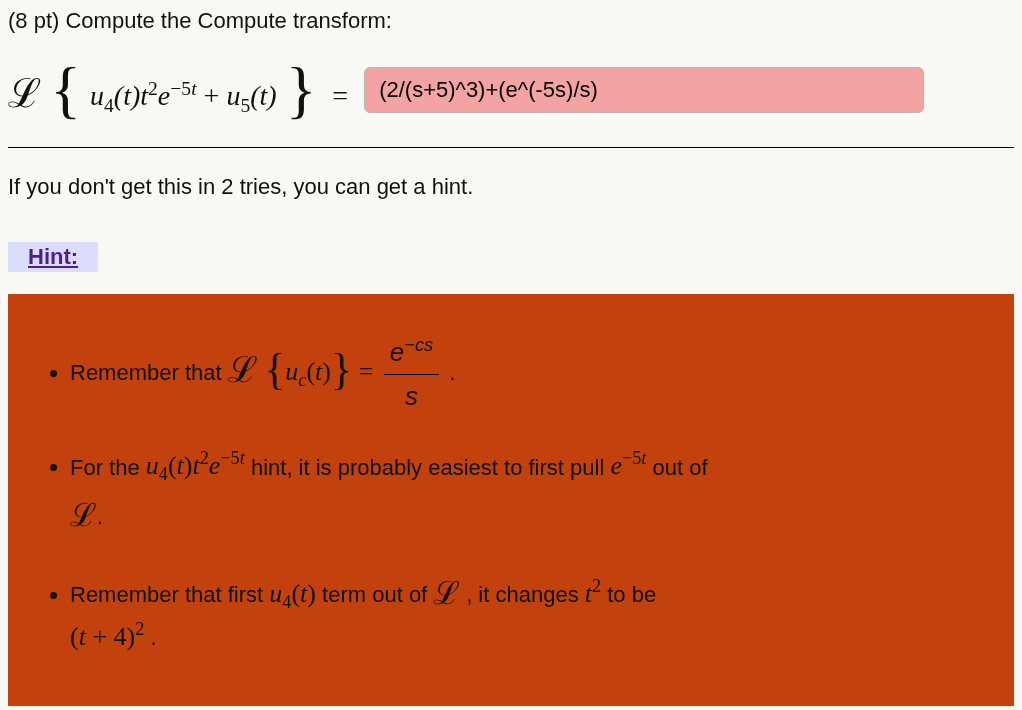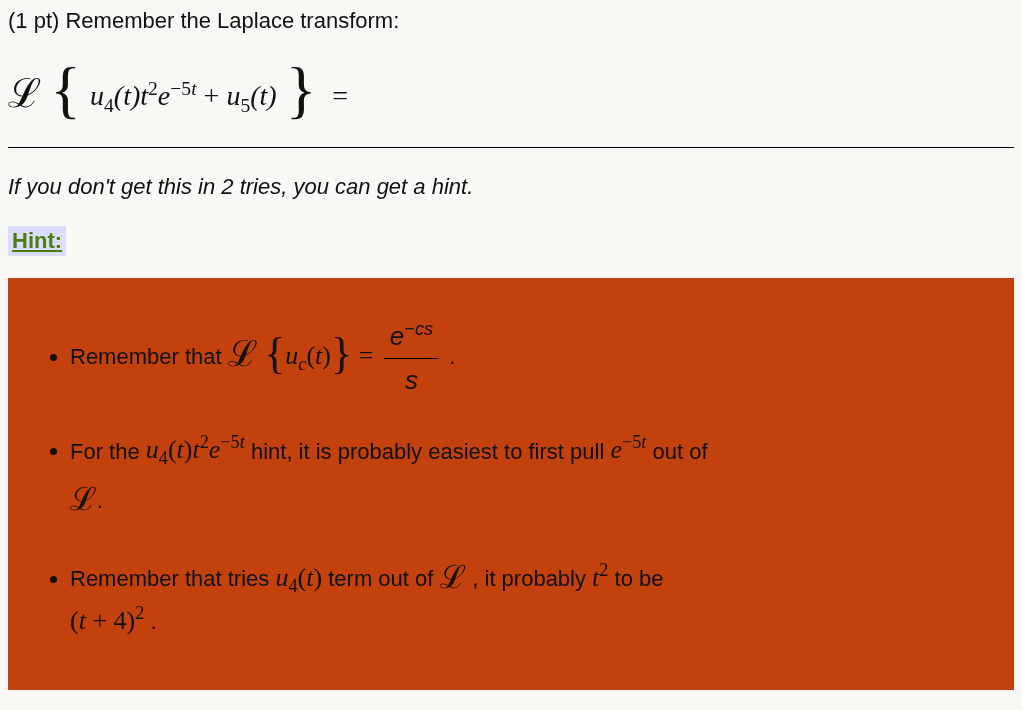--- a/index.html
+++ b/index.html
@@ -69,30 +69,29 @@
     display: flex;
     align-items: center;
     box-sizing: border-box;
   }
   hr.divider {
     border: none;
     border-top: 1px solid #000;
     margin: 0 0 26px 0;
   }
   .tries-line {
-    margin-bottom: 26px;
-    font-style: italic;
+    margin-bottom: 42px;
   }
   .hint-label {
     display: inline-block;
     background: #dcdcff;
-    color: #4d7c0f;
+    color: #4c1d95;
     font-weight: bold;
     text-decoration: underline;
-    padding: 2px 4px;
+    padding: 2px 20px;
     margin-bottom: 22px;
   }
   .hint-box {
     background: #c2410c;
     padding: 38px 26px 20px 26px;
     box-sizing: border-box;
   }
   .hint-box ul {
     list-style: disc;
     margin: 0;
@@ -136,31 +135,34 @@
   .hint-line {
     display: inline;
   }
 </style>
 </head>
 <body>
 
 <div class="page">
 
   <div class="prompt-line">
-    <span>(1 pt) </span><span>Remember the Laplace transform:</span>
+    <span>(8 pt) </span><span>Compute the Compute transform:</span>
   </div>
 
   <div class="equation-row">
     <span class="math" style="font-size:28px;">
       <span class="script-L">ℒ</span>
       <span class="brace">{</span>
       <span class="upright" style="font-style:italic;">u</span><sub class="upright">4</sub>(<span>t</span>)<span>t</span><sup class="upright">2</sup><span>e</span><sup><span class="upright">−5</span><span>t</span></sup> <span class="upright">+</span> <span>u</span><sub class="upright">5</sub>(<span>t</span>)
       <span class="brace">}</span>
       &nbsp;<span class="upright">=</span>
     </span>
+    <div class="answer-box">
+      <span>(2/(s+5)^3)+(e^(-5s)/s)</span>
+    </div>
   </div>
 
   <hr class="divider">
 
   <div class="tries-line">If you don't get this in 2 tries, you can get a hint.</div>
 
   <div class="hint-label">Hint:</div>
 
   <div class="hint-box">
     <ul>
@@ -181,25 +183,25 @@
       <li>
         <span class="hint-line">For the </span>
         <span class="inline-math">u<sub class="upright">4</sub><span class="upright">(</span>t<span class="upright">)</span>t<sup class="upright">2</sup>e<sup><span class="upright">−5</span>t</sup></span>
         <span class="hint-line"> hint, it is probably easiest to first pull </span>
         <span class="inline-math">e<sup><span class="upright">−5</span>t</sup></span>
         <span class="hint-line"> out of </span><br>
         <span class="inline-math"><span class="script-L" style="font-size:32px;">ℒ</span></span><span>.</span>
       </li>
 
       <li>
-        <span class="hint-line">Remember that tries </span>
+        <span class="hint-line">Remember that first </span>
         <span class="inline-math">u<sub class="upright">4</sub><span class="upright">(</span>t<span class="upright">)</span></span>
         <span class="hint-line"> term out of </span>
         <span class="inline-math"><span class="script-L" style="font-size:32px;">ℒ</span></span>
-        <span class="hint-line">, it probably </span>
+        <span class="hint-line">, it changes </span>
         <span class="inline-math">t<sup class="upright">2</sup></span>
         <span class="hint-line"> to be </span><br>
         <span class="inline-math"><span class="upright">(</span>t <span class="upright">+ 4)</span><sup class="upright">2</sup></span>
         <span class="hint-line"> .</span>
       </li>
     </ul>
   </div>
 
 </div>
 

